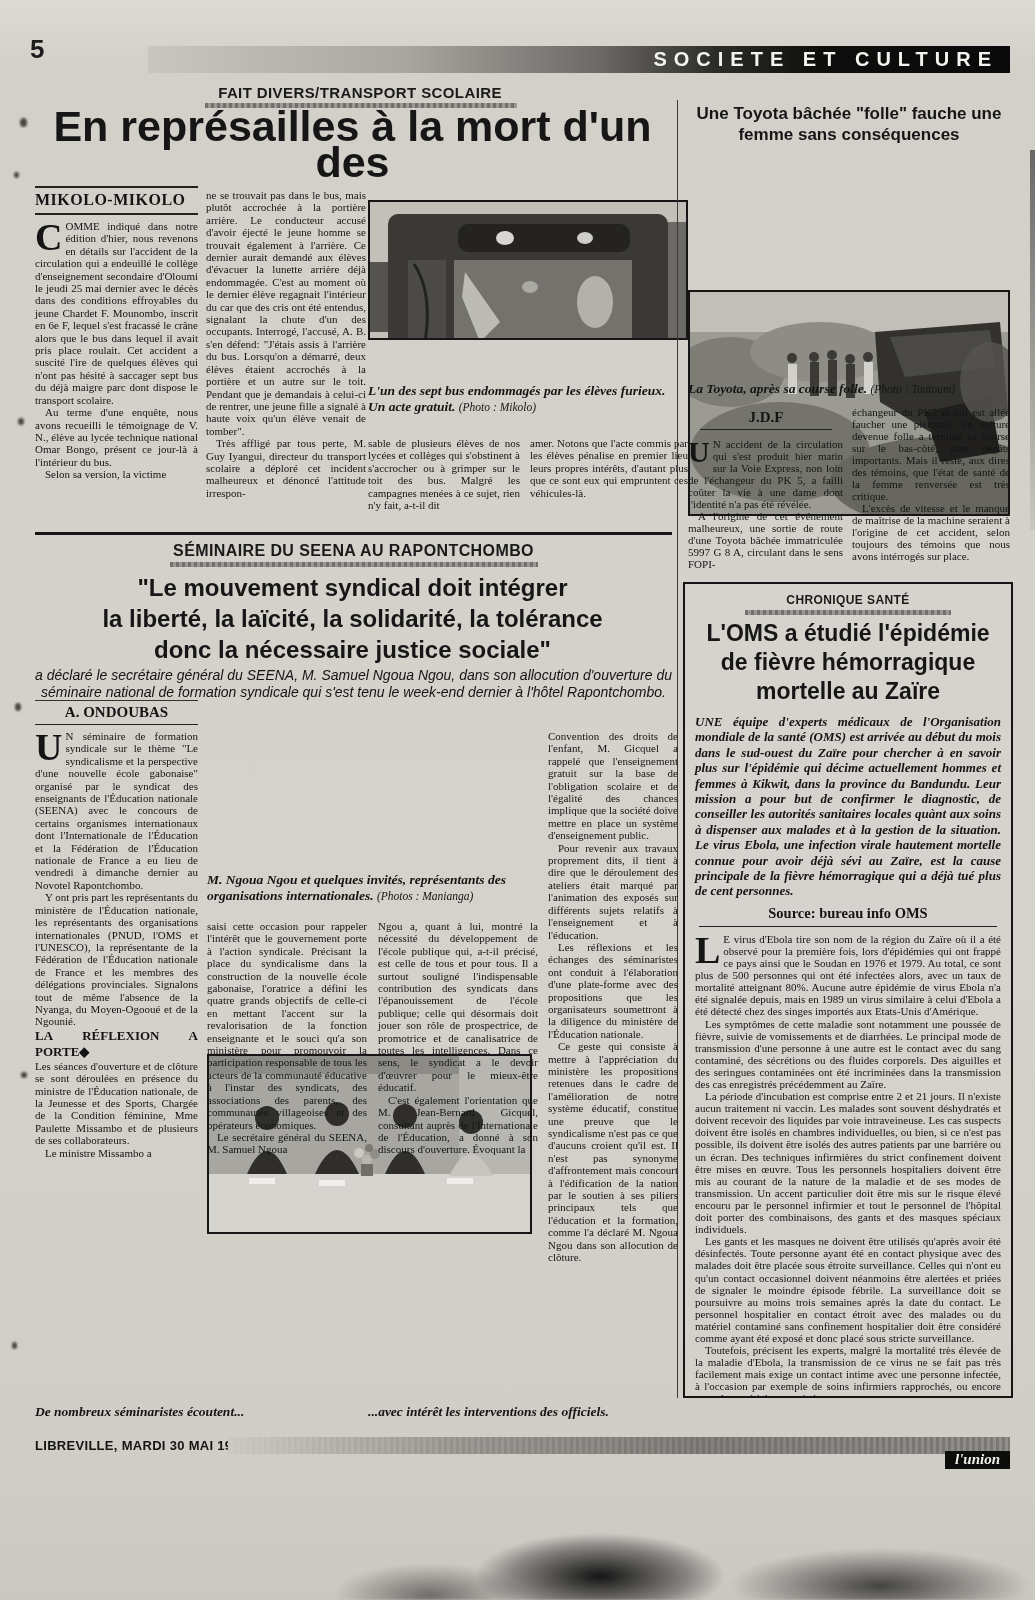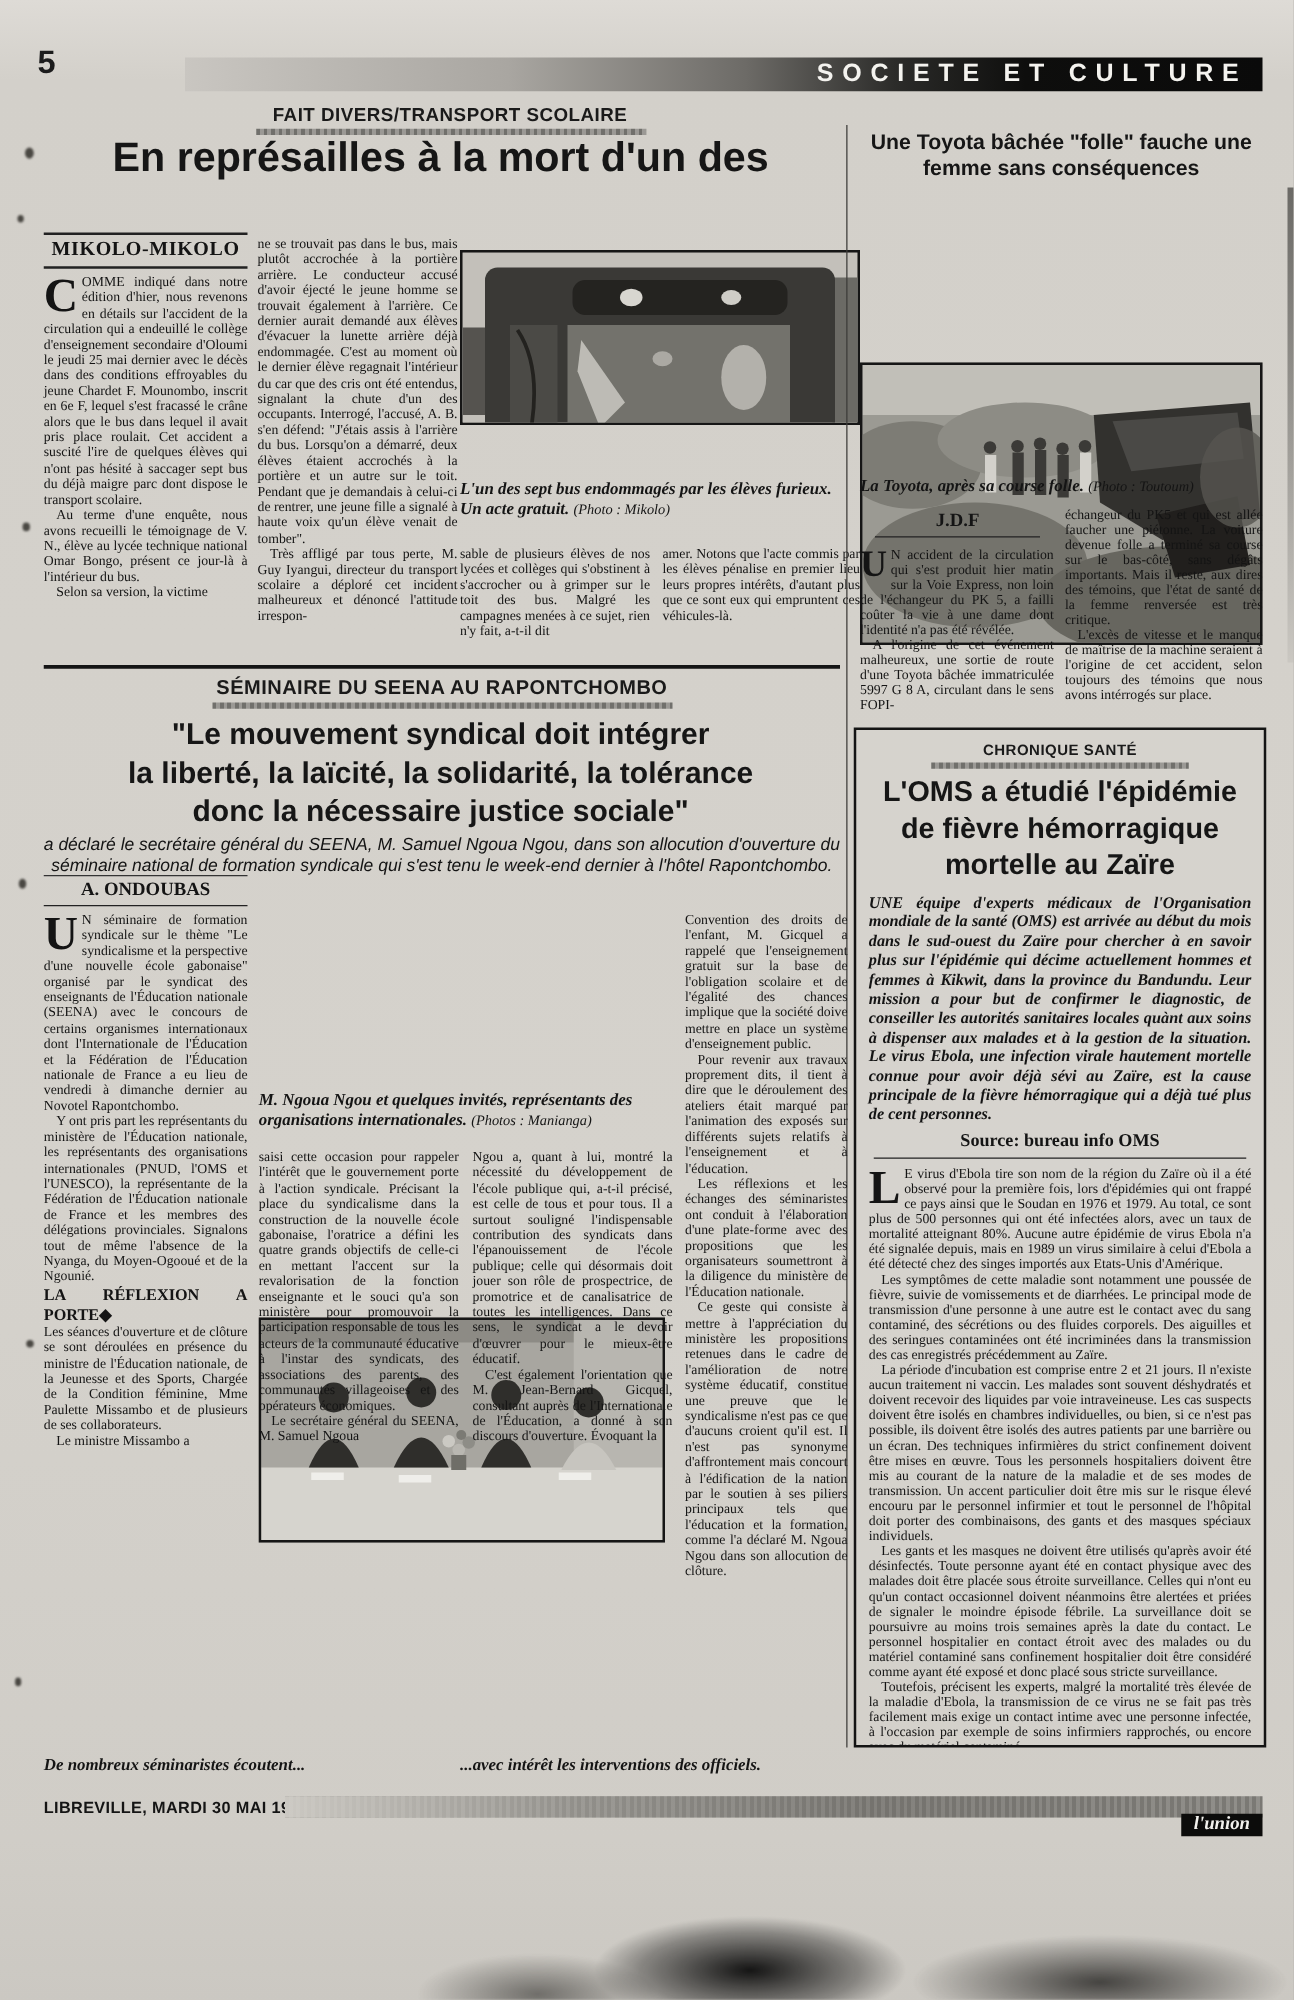--- a/index.html
+++ b/index.html
@@ -13,21 +13,21 @@
           background:linear-gradient(90deg,#c9c6c1 0%,#a9a6a1 30%,#6d6b67 52%,#2b2b29 66%,#0e0e0d 78%,#0a0a0a 100%);}
   .banner span{color:#f4f3ef;font:bold 20px "Liberation Sans",sans-serif;letter-spacing:7px;padding-right:12px;white-space:nowrap;}
   
   .kicker{font:bold 15px "Liberation Sans",sans-serif;text-align:center;letter-spacing:.4px;color:#1a1a1a;}
   .kbar{height:5px;background:repeating-linear-gradient(90deg,#71706c 0 3px,#9b9995 3px 6px);}
   .headline{font-family:"Liberation Sans",sans-serif;font-weight:bold;text-align:center;color:#161616;}
   .body{font-size:11px;line-height:12.4px;text-align:justify;}
   .body p{margin:0;}
   .body p.ind{text-indent:10px;}
   .dropcap{float:left;font-size:38px;line-height:30px;font-weight:bold;padding:2px 3px 0 0;}
-  .dateline{font:bold 16px "Liberation Serif",serif;text-align:center;letter-spacing:.5px;
+  .dateline{font:bold 16px "Liberation Serif",serif;letter-spacing:.5px;
             border-top:2px solid #222;border-bottom:2px solid #222;padding:3px 0 4px;}
   .caption{font:bold italic 13.5px "Liberation Serif",serif;text-align:left;line-height:16px;}
   .credit{font:italic 11.5px "Liberation Serif",serif;font-weight:normal;}
   .byline{font:bold 15px "Liberation Serif",serif;text-align:center;
           border-top:1px solid #333;border-bottom:1.5px solid #222;padding:3px 0;}
   .subhead2{font:bold 13px "Liberation Serif",serif;margin-top:9px;}
   .photo{border:2px solid #161616;box-sizing:border-box;background:#a3a19b;overflow:hidden;position:relative;}
   .rule{background:#151515;}
   
   .hbox{border:2px solid #141414;box-sizing:border-box;overflow:hidden;background:rgba(218,215,209,.35);}
@@ -64,21 +64,21 @@
   <div class="speck" style="left:12px;top:1342px;width:5px;height:7px"></div>
   <div class="edge-right" style="top:150px;height:380px"></div>
 
   <div class="abs pagenum" style="left:30px;top:34px">5</div>
   <div class="abs banner" style="left:148px;top:46px;width:862px;height:27px">
     <span>SOCIETE ET CULTURE</span>
   </div>
 
   <div class="abs kicker" style="left:200px;top:84px;width:320px">FAIT DIVERS/TRANSPORT SCOLAIRE</div>
   <div class="abs kbar" style="left:205px;top:103px;width:312px"></div>
-  <div class="abs headline" style="left:30px;top:108px;width:645px;font-size:33px;line-height:36px">
+  <div class="abs headline" style="left:30px;top:108px;width:645px;font-size:43px;line-height:36px">
     <div>En représailles à la mort d'un des</div>
   </div>
 
   <div class="abs" style="left:35px;top:186px;width:163px">
     <div class="dateline">MIKOLO-MIKOLO</div>
   </div>
   <div class="abs body" style="left:35px;top:220px;width:163px;height:308px">
     <p><span class="dropcap">C</span><span>OMME indiqué dans notre édition d'hier, nous revenons en détails sur l'accident de la circulation qui a endeuillé le collège d'enseignement secondaire d'Oloumi le jeudi 25 mai dernier avec le décès dans des conditions effroyables du jeune Chardet F. Mounombo, inscrit en 6e F, lequel s'est fracassé le crâne alors que le bus dans lequel il avait pris place roulait. Cet accident a suscité l'ire de quelques élèves qui n'ont pas hésité à saccager sept bus du déjà maigre parc dont dispose le transport scolaire.</span></p>
     <p class="ind">Au terme d'une enquête, nous avons recueilli le témoignage de V. N., élève au lycée technique national Omar Bongo, présent ce jour-là à l'intérieur du bus.</p>
     <p class="ind">Selon sa version, la victime</p>

